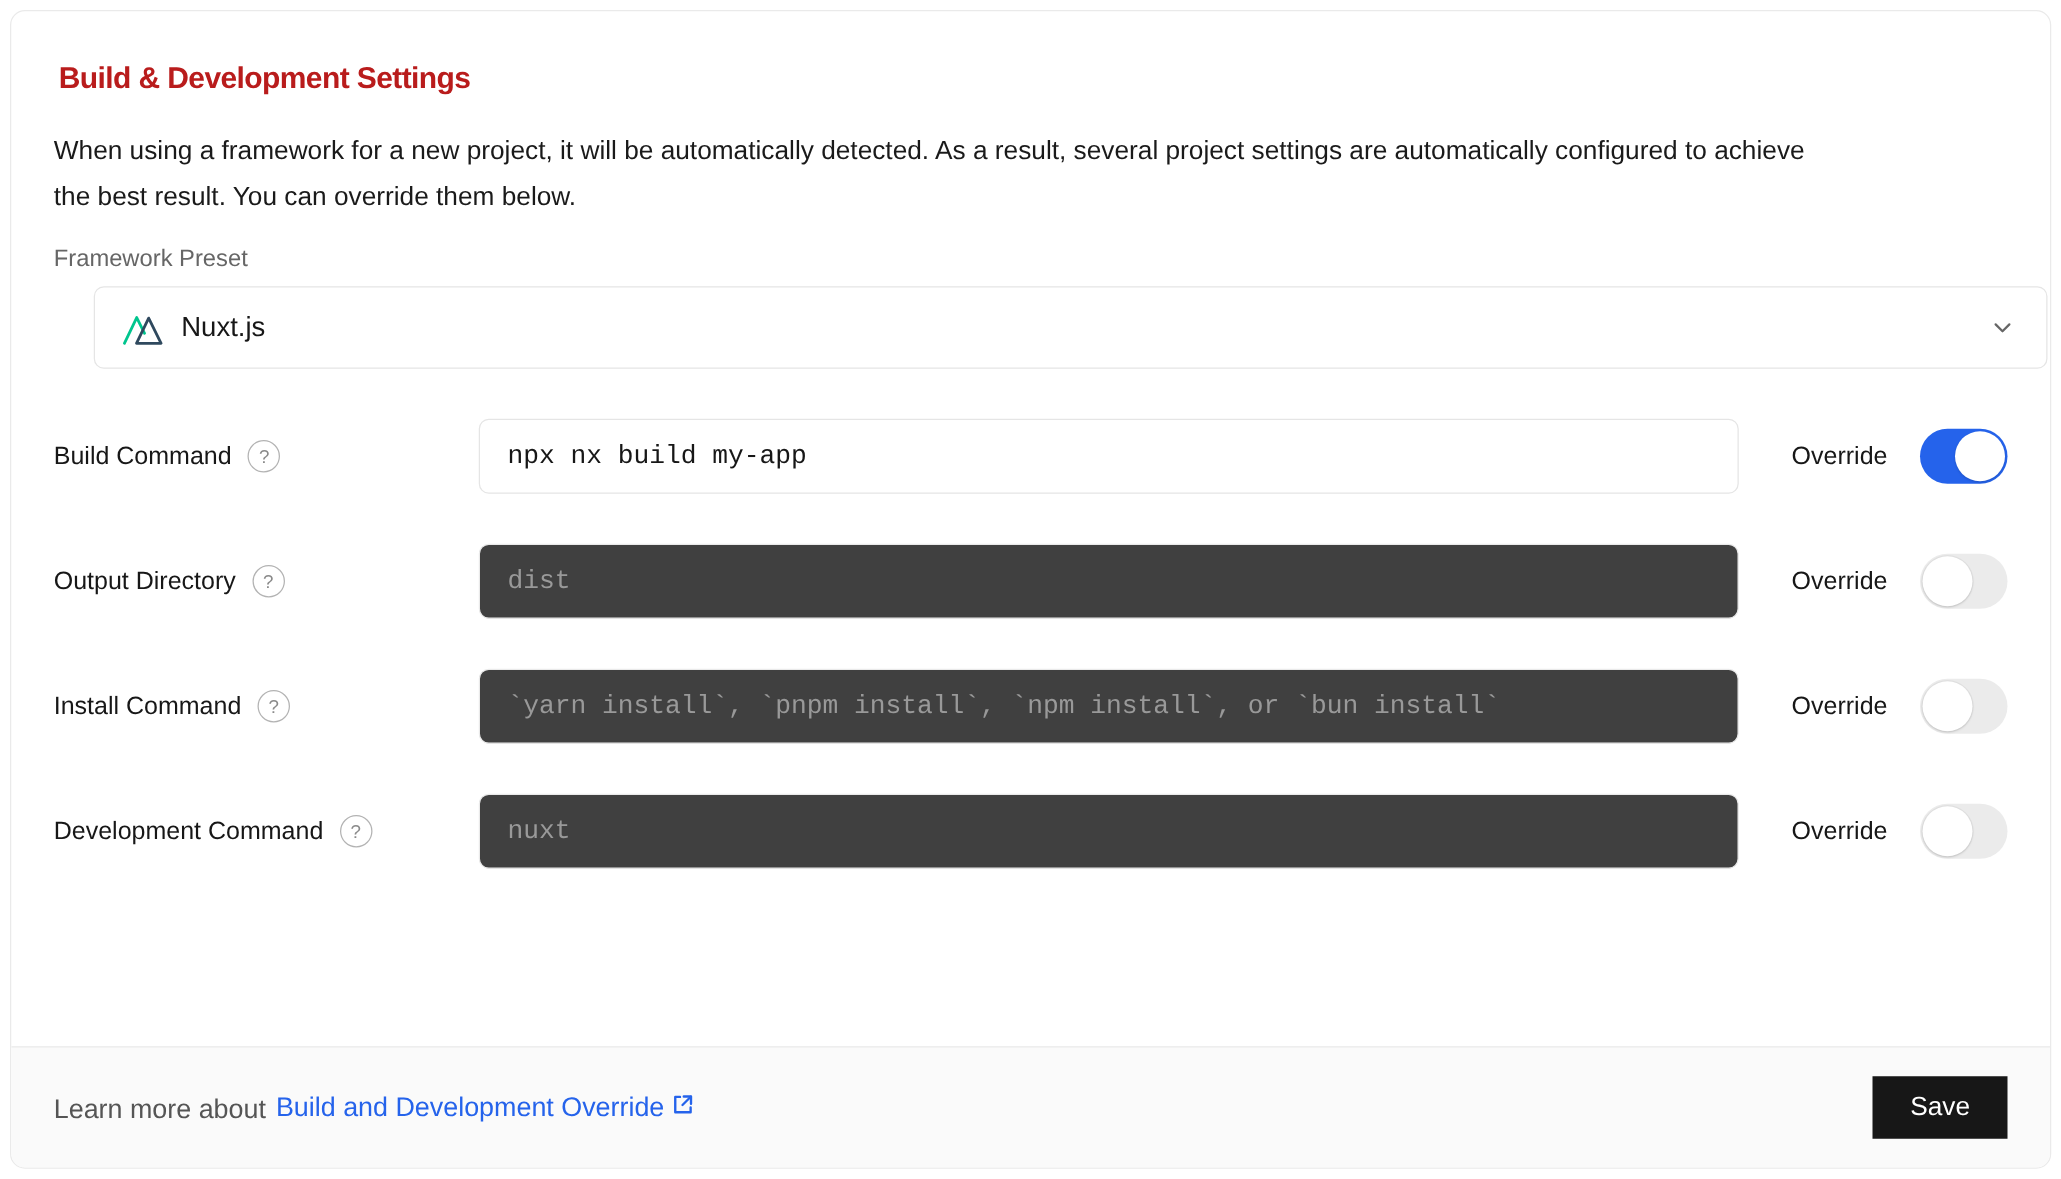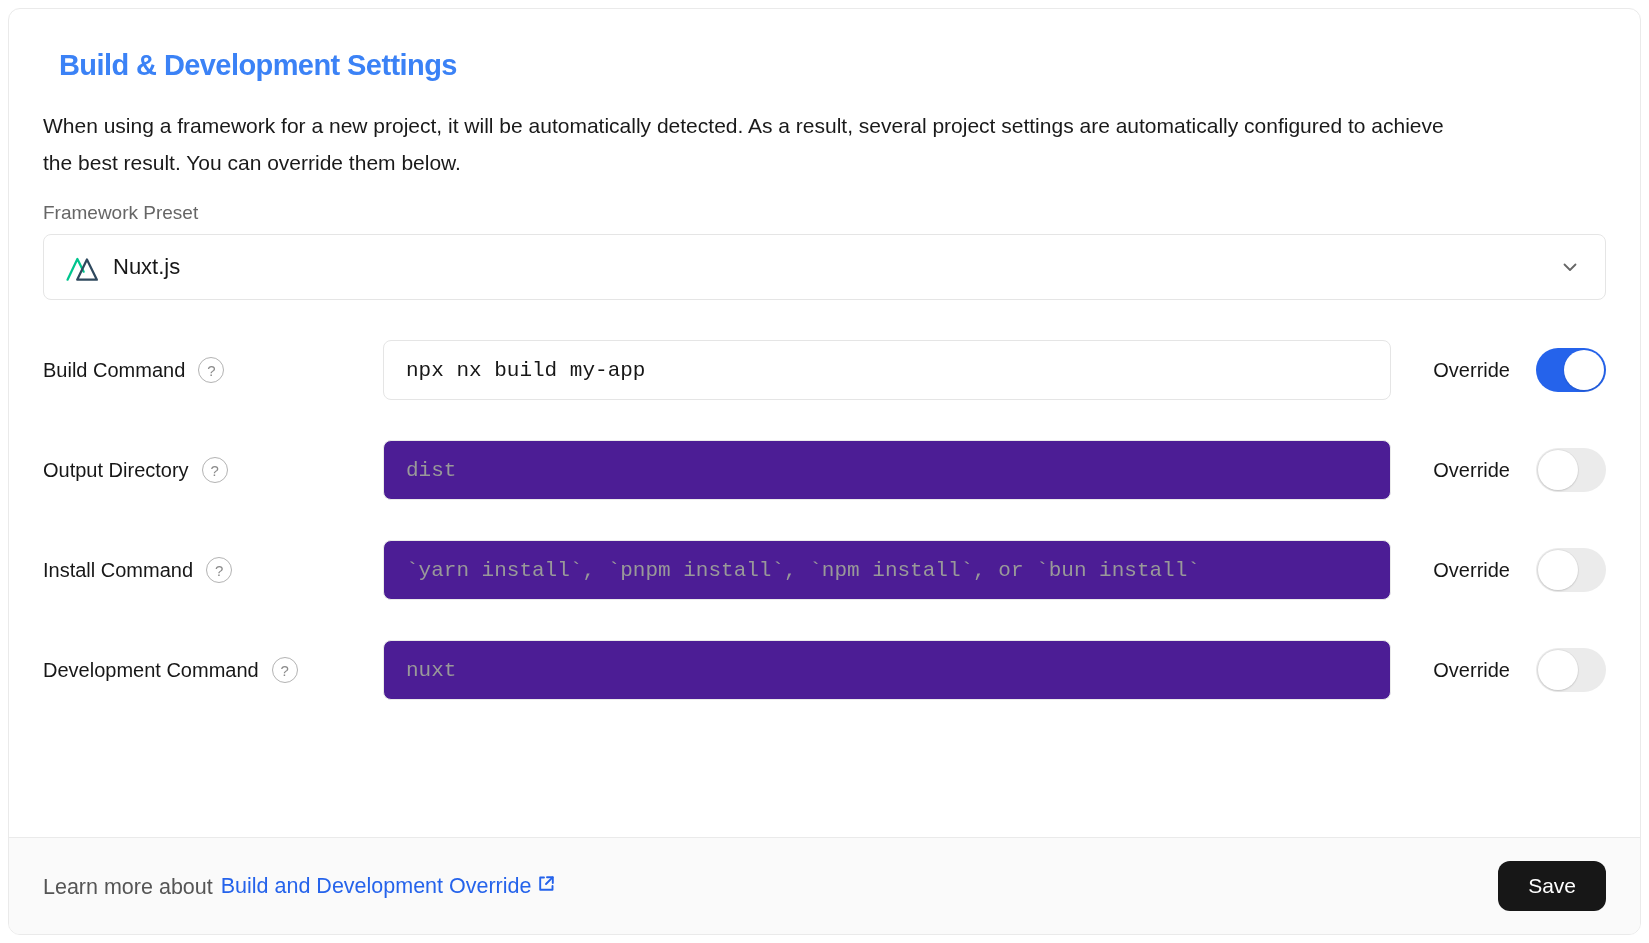--- a/index.html
+++ b/index.html
@@ -19,25 +19,25 @@
     background: #ffffff;
     border: 1px solid #eaeaea;
     border-radius: 12px;
     display: flex;
     flex-direction: column;
     overflow: hidden;
   }
   .card-body { padding: 40px 34px 0 34px; }
 
   .card-title {
-    font-size: 29px;
+    font-size: 24px;
     font-weight: 700;
     letter-spacing: -0.02em;
-    color: #3b82f6;
-    margin: 0 0 25px 16px;
+    color: #b91c1c;
+    margin: 0 0 25px 4px;
   }
   .card-desc {
     font-size: 21px;
     line-height: 37px;
     color: #1a1a1a;
     margin: 0 0 21px 0;
     max-width: 1420px;
   }
 
   .field-label {
@@ -50,20 +50,21 @@
   .select {
     display: flex;
     align-items: center;
     width: 100%;
     height: 66px;
     border: 1px solid #e5e5e5;
     border-radius: 8px;
     background: #ffffff;
     padding: 0 24px 0 22px;
     cursor: pointer;
+    margin-left: 32px;
   }
   .select .nuxt-icon { margin-right: 13px; display: inline-flex; }
   .select-value { font-size: 22px; color: #171717; }
   .select .chevron { margin-left: auto; display: inline-flex; }
 
   .rows { margin-top: 40px; }
   .row {
     display: flex;
     align-items: center;
     height: 60px;
@@ -100,21 +101,21 @@
     border-radius: 8px;
     background: #ffffff;
     padding: 0 22px;
     font-size: 21px;
     font-family: Liberation Mono, monospace;
     color: #171717;
     outline: none;
   }
   .field::placeholder { color: #999999; opacity: 1; }
   .field[disabled] {
-    background: #4c1d95;
+    background: #404040;
     border-color: #eaeaea;
     color: #999999;
   }
 
   .override-label {
     margin-left: 42px;
     margin-right: 26px;
     font-size: 20px;
     font-weight: 500;
     color: #171717;
@@ -168,21 +169,21 @@
     text-decoration: none;
     display: inline-flex;
     align-items: center;
     gap: 5px;
     cursor: pointer;
   }
   .save-button {
     background: #171717;
     color: #ffffff;
     border: none;
-    border-radius: 12px;
+    border-radius: 0;
     height: 50px;
     padding: 4px 30px;
     font-size: 21px;
     font-weight: 500;
     font-family: "Liberation Sans", "DejaVu Sans", sans-serif;
     cursor: pointer;
   }
 </style>
 </head>
 <body>

